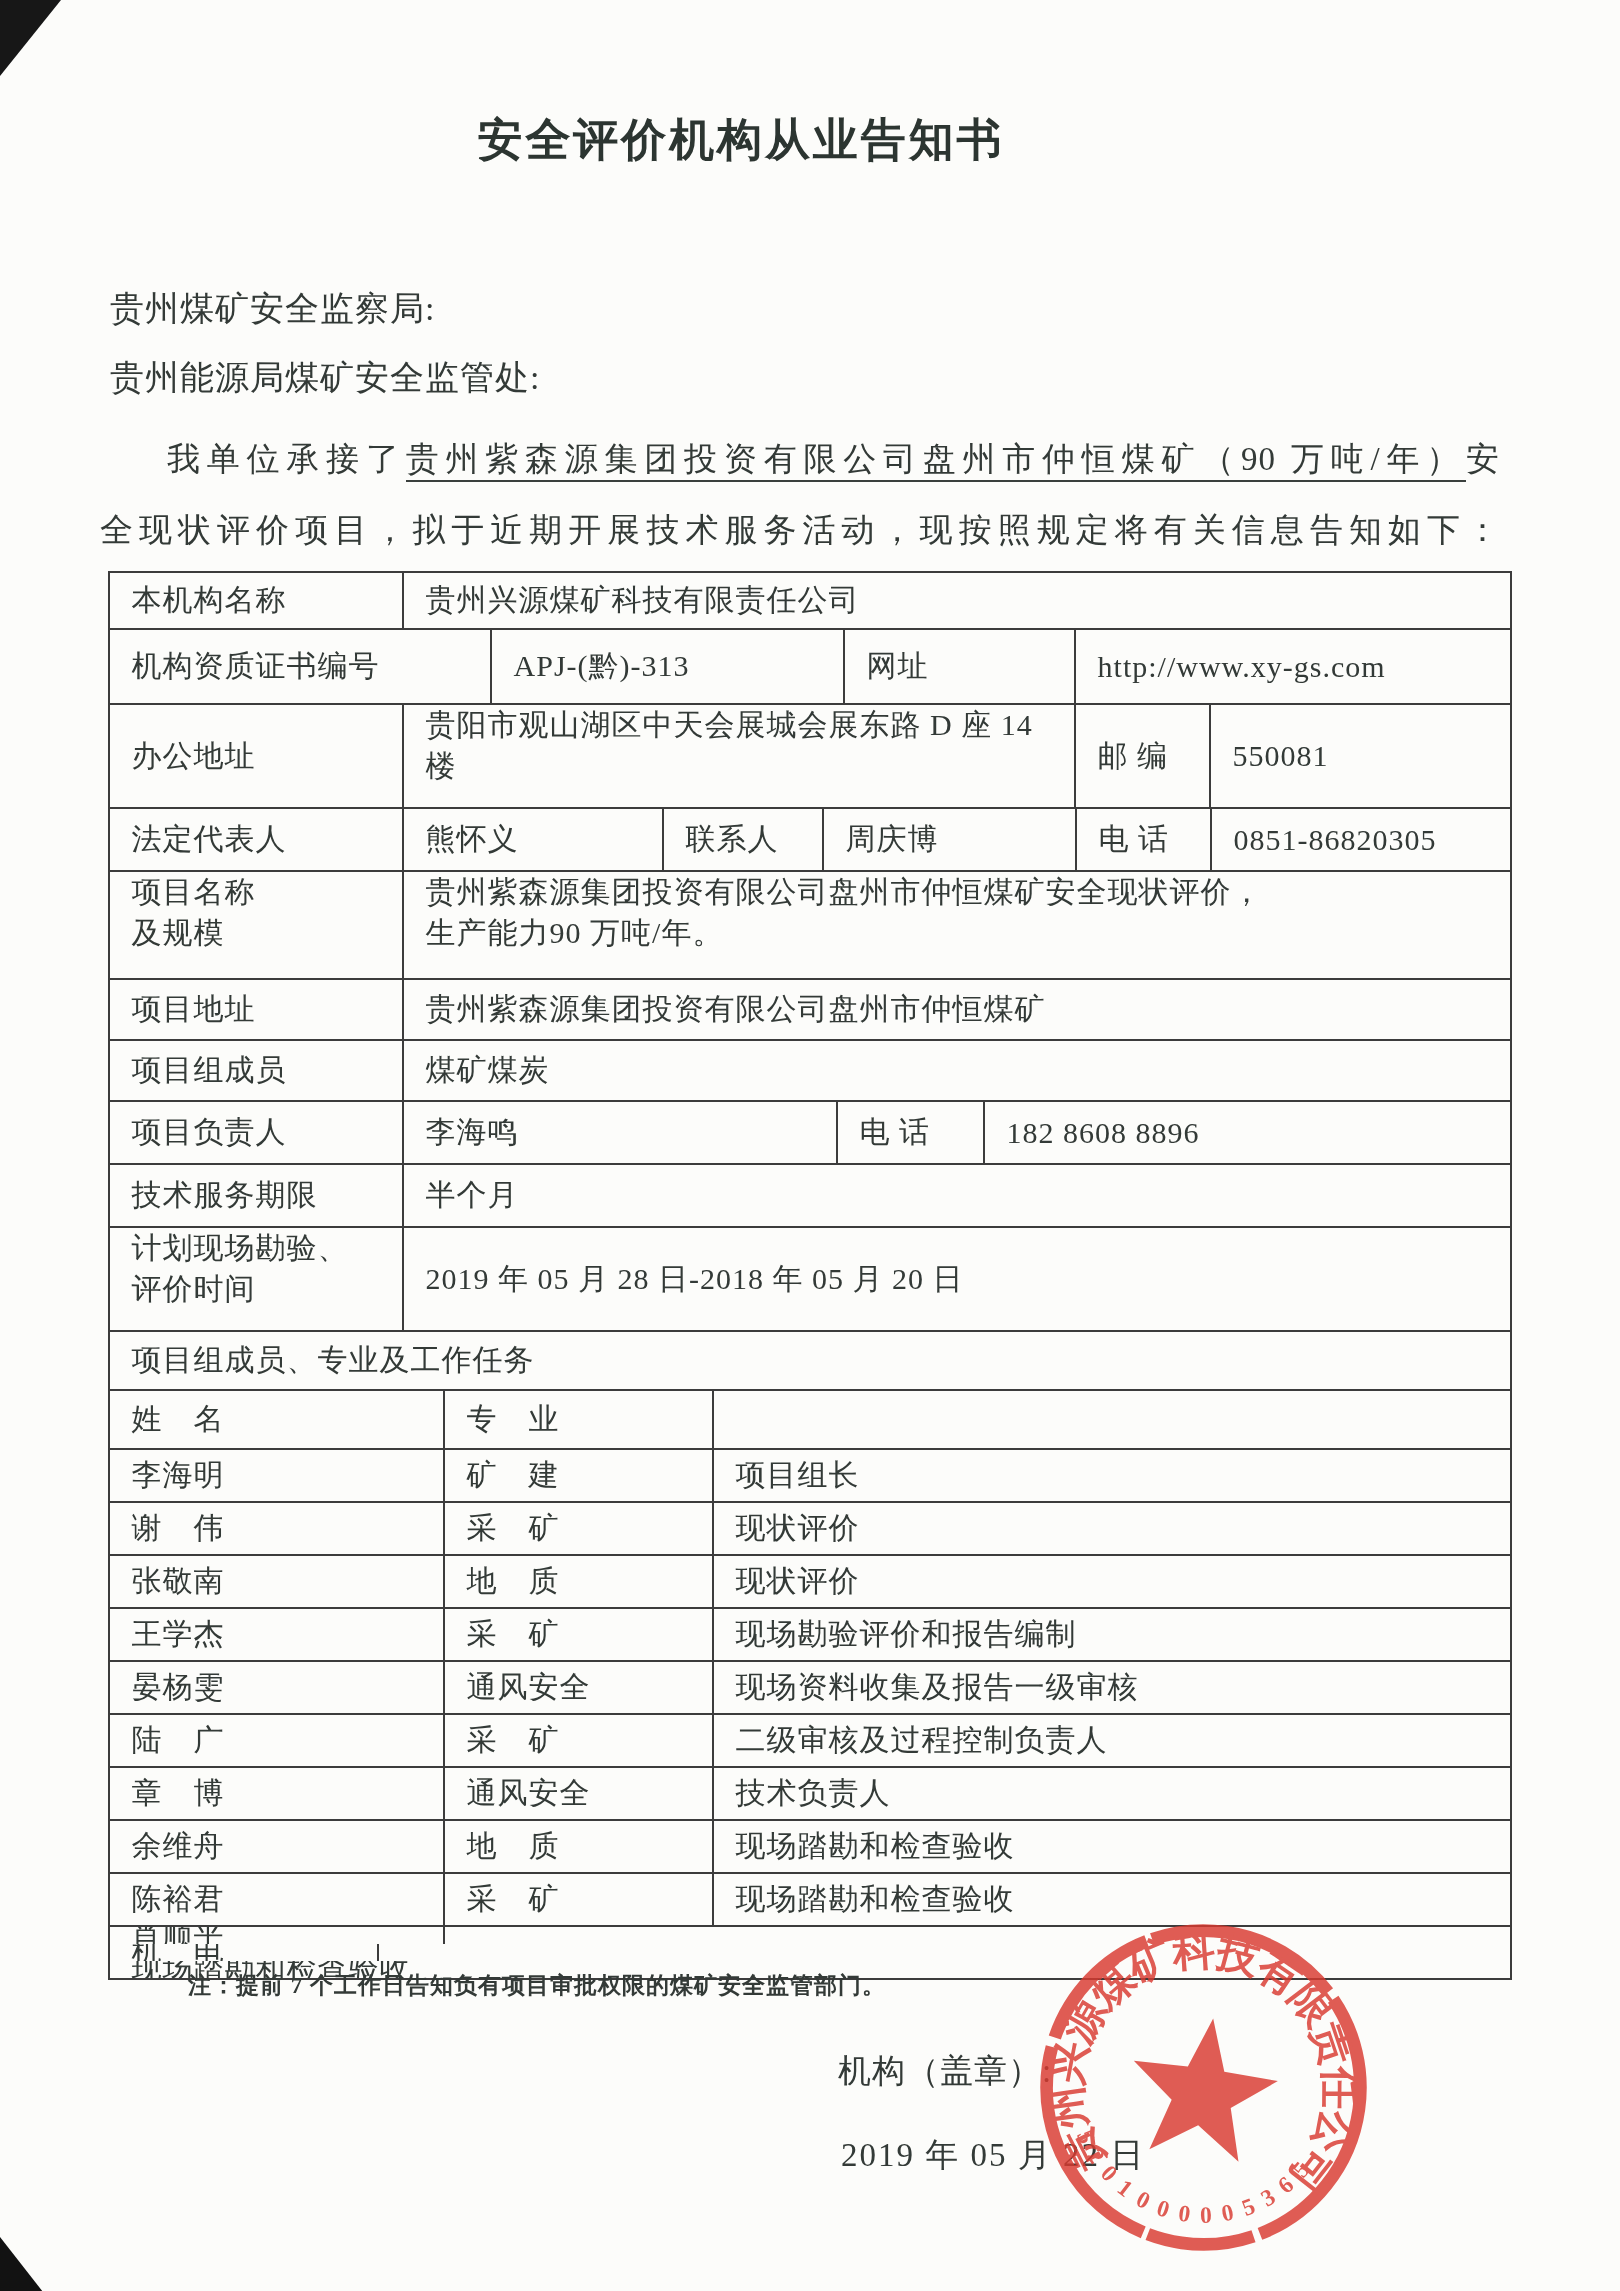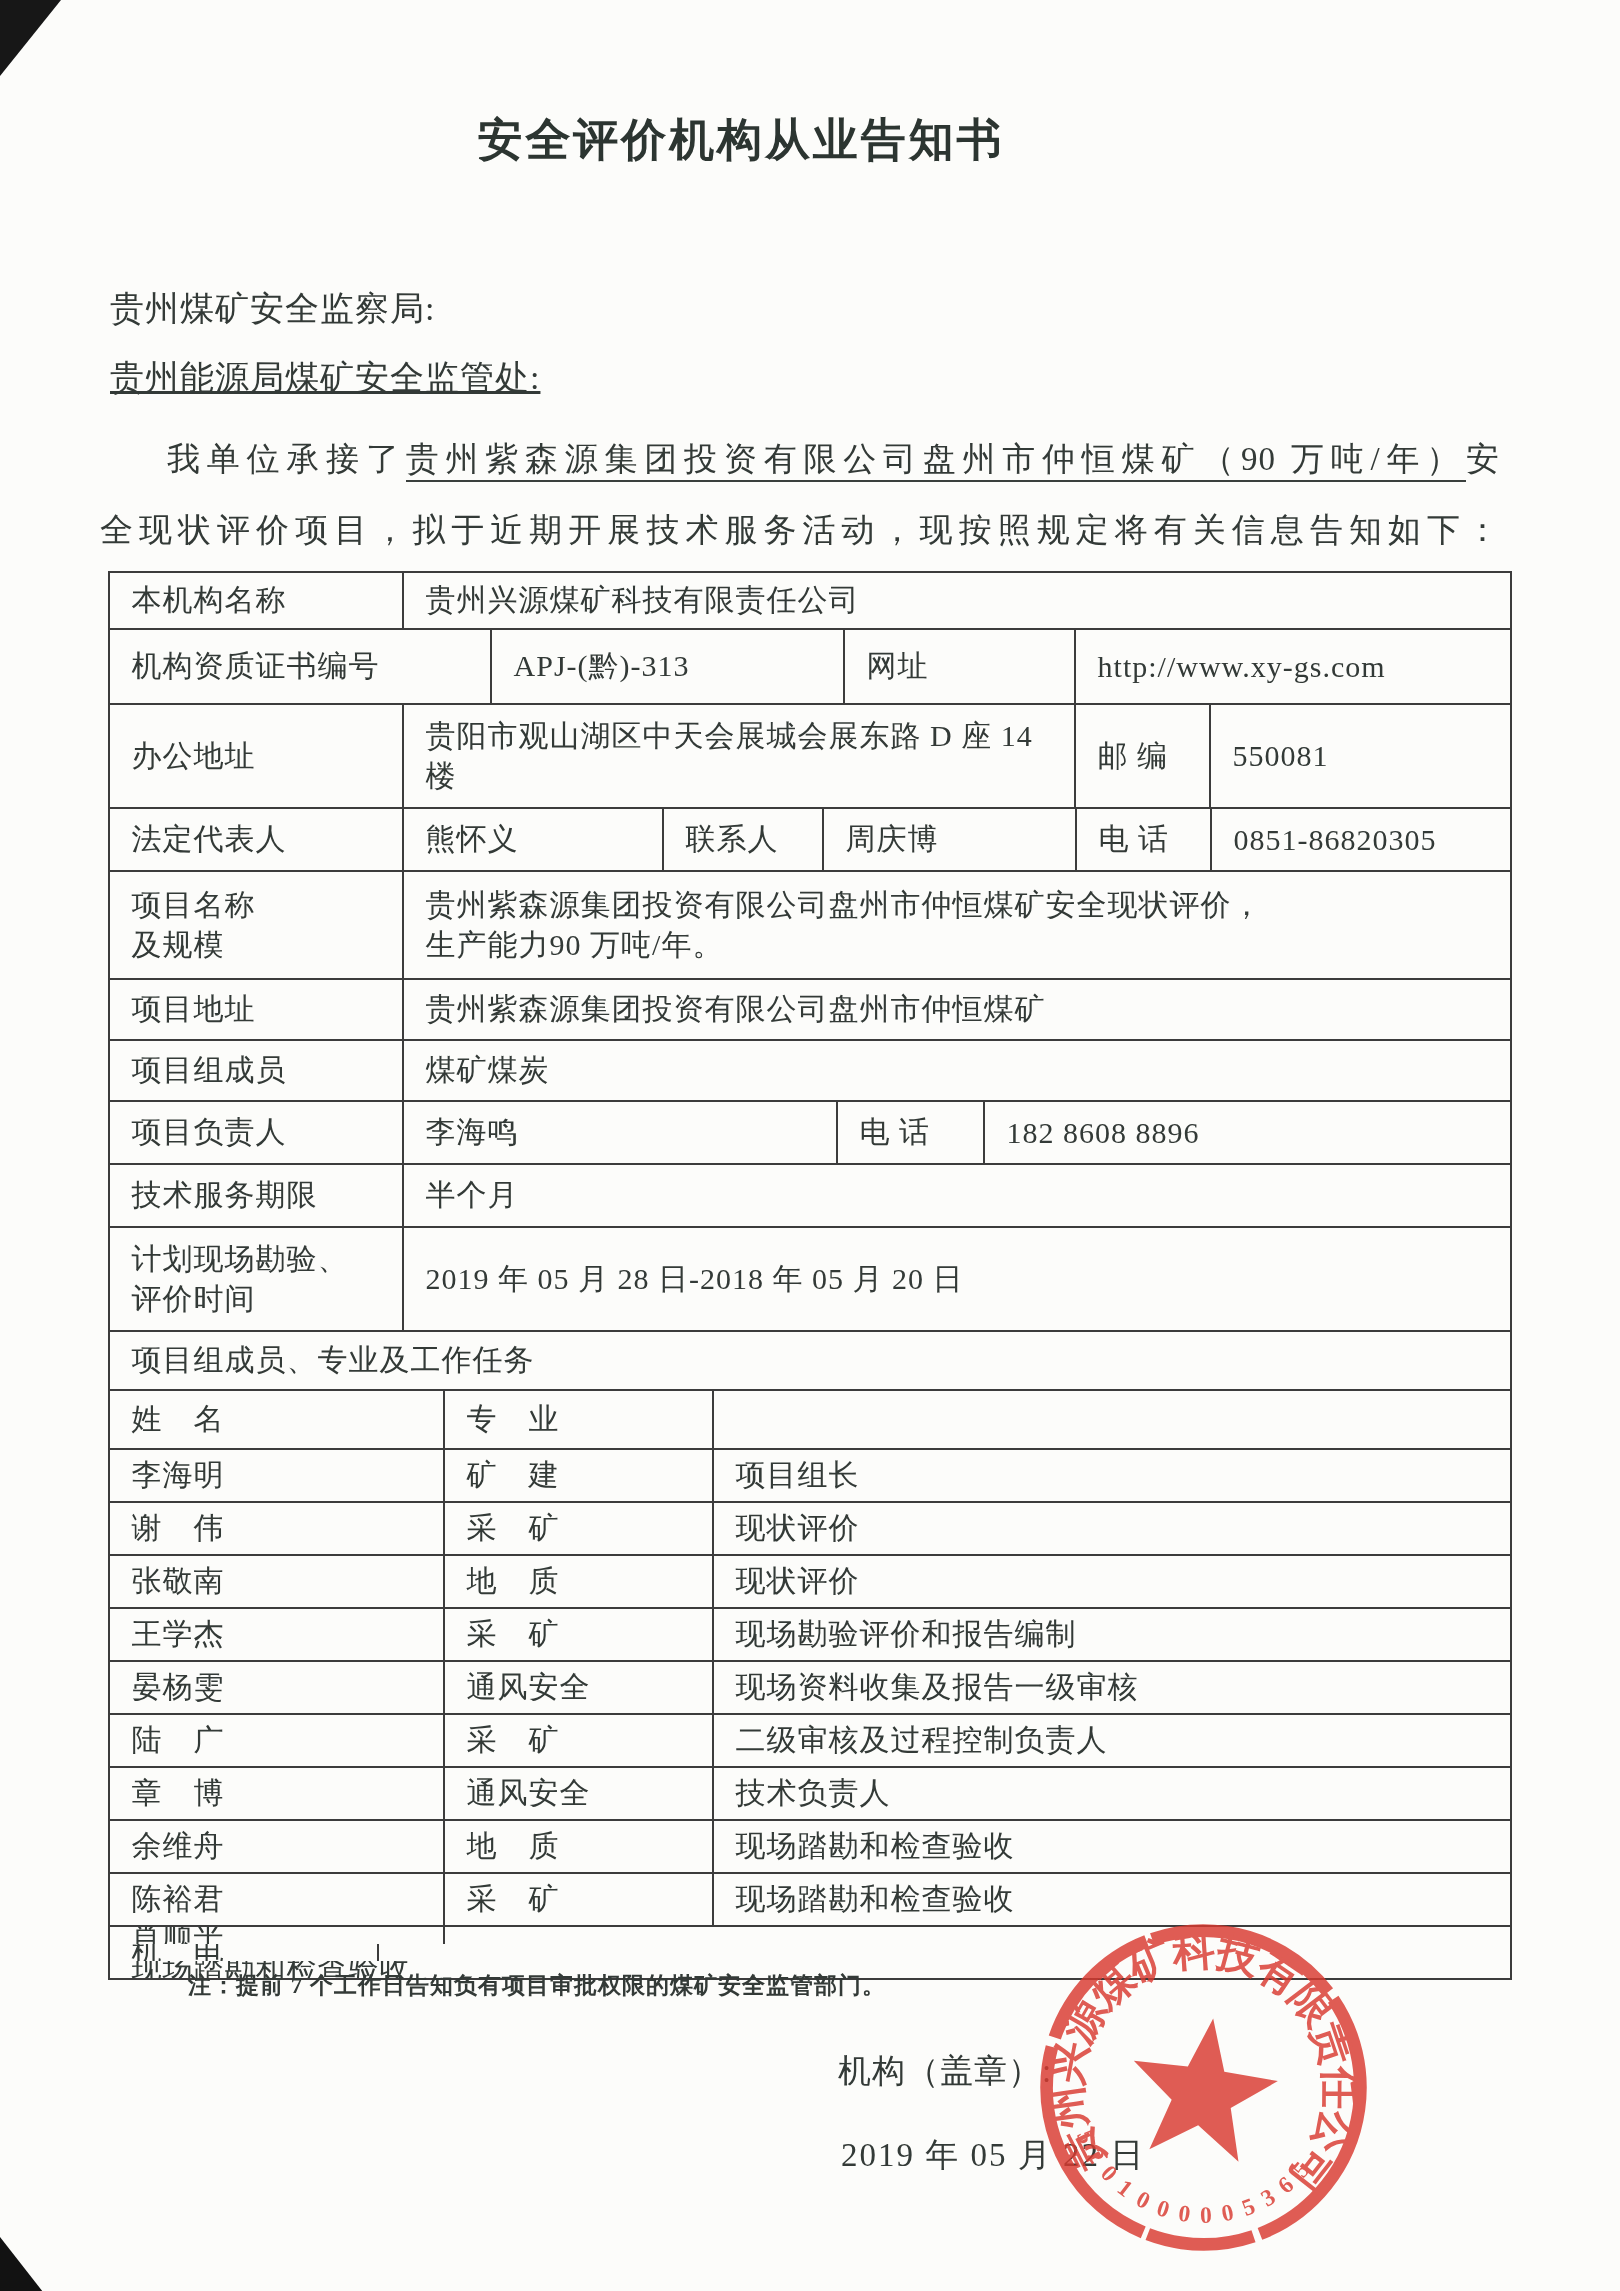--- a/index.html
+++ b/index.html
@@ -4,35 +4,35 @@
 <style>
   html,body{margin:0;padding:0;}
   body{width:1620px;height:2292px;position:relative;background:#fcfcfa;
        font-family:"Liberation Serif","DejaVu Serif",serif;color:#333a37;overflow:hidden;}
   .abs{position:absolute;}
   
   .title{top:110px;left:110px;width:1400px;text-align:center;transform:translateX(-69px);
          font-size:45px;font-weight:700;letter-spacing:2.9px;color:#2c3531;}
   
   .recipient{left:110px;font-size:34px;letter-spacing:1px;}
-  .r1{top:286px;} .r2{top:355px;text-decoration:underline;}
+  .r1{top:286px;} .r2{top:355px;}
   
   .p-line{left:100px;width:1400px;font-size:33px;text-align:justify;text-align-last:justify;
           letter-spacing:1px;line-height:45px;}
   .p1{top:437px;padding-left:67px;width:1333px;}
   .p2{top:508px;}
   .uline{border-bottom:2.9px solid #3a403d;padding-bottom:2.9px;}
   
   .itable{top:571px;left:108px;width:1400px;border:2.9px solid #3c3c3c;background:transparent;}
   .trow{display:flex;border-bottom:2px solid #3c3c3c;}
   .trow:last-child{border-bottom:none;flex-direction:column;}
   .cell{display:flex;align-items:center;box-sizing:border-box;border-right:2px solid #3c3c3c;
         font-size:30px;padding-left:21.6px;letter-spacing:1px;overflow:hidden;}
   .cell:last-child{border-right:none;}
-  .two-line{flex-direction:column;align-items:flex-start;justify-content:center;line-height:1.35;}
+  .two-line{flex-direction:column;align-items:flex-start;justify-content:flex-start;line-height:1.35;}
   .full{border-right:none;}
   
   .note{top:1970px;left:110px;width:1400px;font-size:23px;letter-spacing:1px;padding-left:78px;box-sizing:border-box;font-weight:bold;}
   .sign-label{top:2049px;left:838px;font-size:33px;letter-spacing:1px;}
   .sign-date{top:2133px;left:841px;font-size:33px;letter-spacing:2px;}
   
   .seal{top:1862px;left:978px;width:451px;height:451px;pointer-events:none;}
   
   .corner-tl{top:0;left:0;width:0;height:0;border-top:76px solid #171717;border-right:61px solid transparent;}
   .corner-bl{bottom:0;left:0;width:0;height:0;border-bottom:55px solid #121212;border-right:43px solid transparent;}

